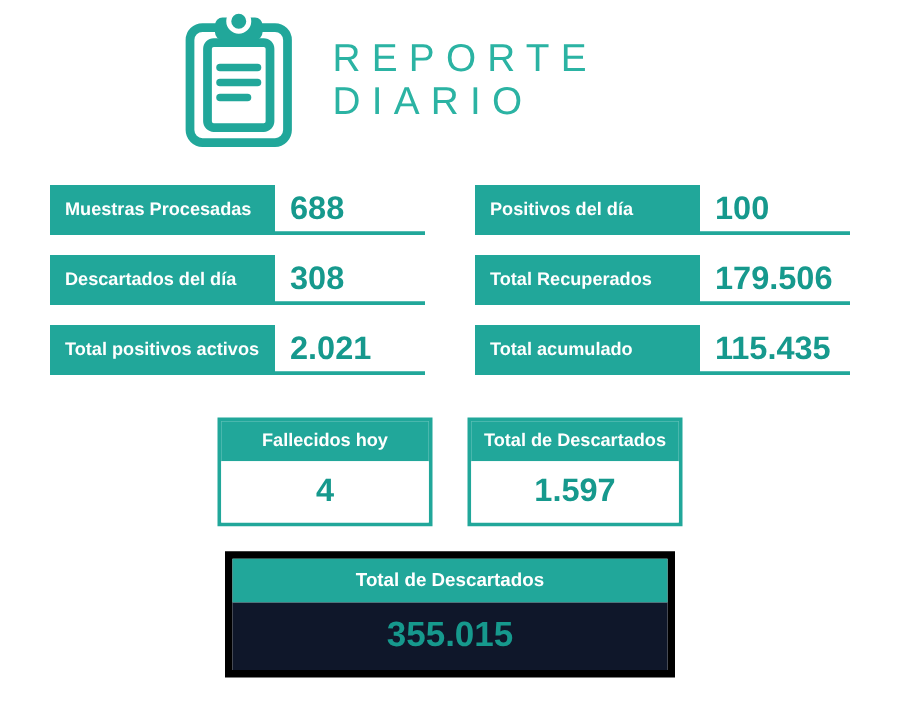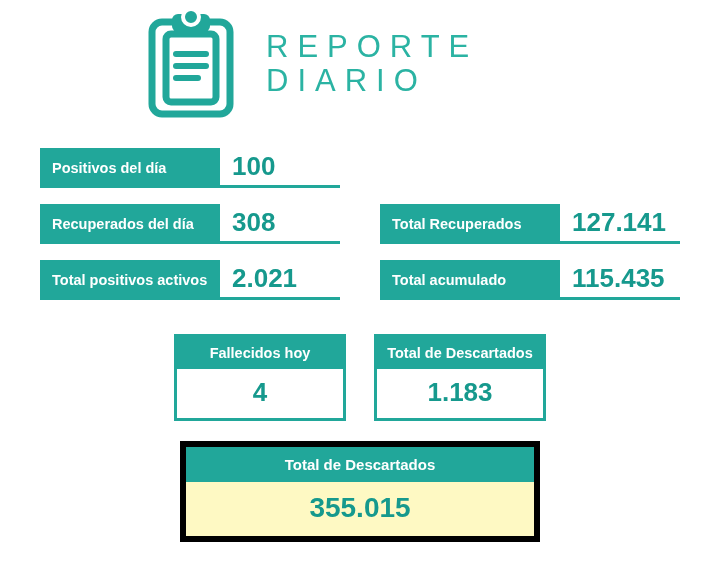--- a/index.html
+++ b/index.html
@@ -123,21 +123,21 @@
   }
   .full-card .card-title {
     background: #21a79a;
     color: #ffffff;
     font-size: 15px;
     font-weight: bold;
     text-align: center;
     padding: 9px 4px;
   }
   .full-card .card-value {
-    background: #fef9c3;
+    background: #0f172a;
     color: #16998d;
     font-size: 28px;
     font-weight: bold;
     text-align: center;
     padding: 10px 4px 12px;
   }
 </style>
 </head>
 <body>
 
@@ -160,33 +160,37 @@
   <div class="title-block">
     <div class="title-line">REPORTE</div>
     <div class="title-line second">DIARIO</div>
   </div>
 </div>
 
 <div class="stats">
 
   <div class="row">
     <div class="stat wide-label">
+      <div class="label">Muestras Procesadas</div>
+      <div class="value">688</div>
+    </div>
+    <div class="stat wide-label">
       <div class="label">Positivos del día</div>
       <div class="value">100</div>
     </div>
   </div>
 
   <div class="row">
     <div class="stat wide-label">
-      <div class="label">Recuperados del día</div>
+      <div class="label">Descartados del día</div>
       <div class="value">308</div>
     </div>
     <div class="stat wide-label">
       <div class="label">Total Recuperados</div>
-      <div class="value">127.141</div>
+      <div class="value">179.506</div>
     </div>
   </div>
 
   <div class="row">
     <div class="stat wide-label">
       <div class="label">Total positivos activos</div>
       <div class="value">2.021</div>
     </div>
     <div class="stat wide-label">
       <div class="label">Total acumulado</div>
@@ -196,20 +200,20 @@
 
 </div>
 
 <div class="bottom">
   <div class="card">
     <div class="card-title">Fallecidos hoy</div>
     <div class="card-value">4</div>
   </div>
   <div class="card">
     <div class="card-title">Total de Descartados</div>
-    <div class="card-value">1.183</div>
+    <div class="card-value">1.597</div>
   </div>
 </div>
 
 <div class="full-card">
   <div class="card-title">Total de Descartados</div>
   <div class="card-value">355.015</div>
 </div>
 
 </body></html>

